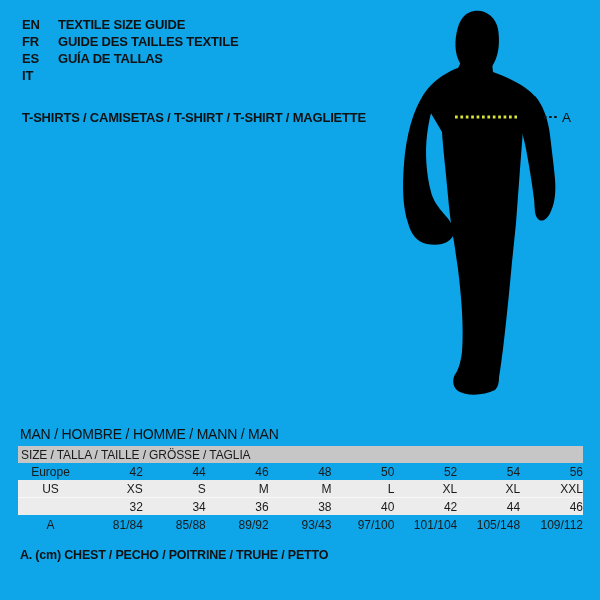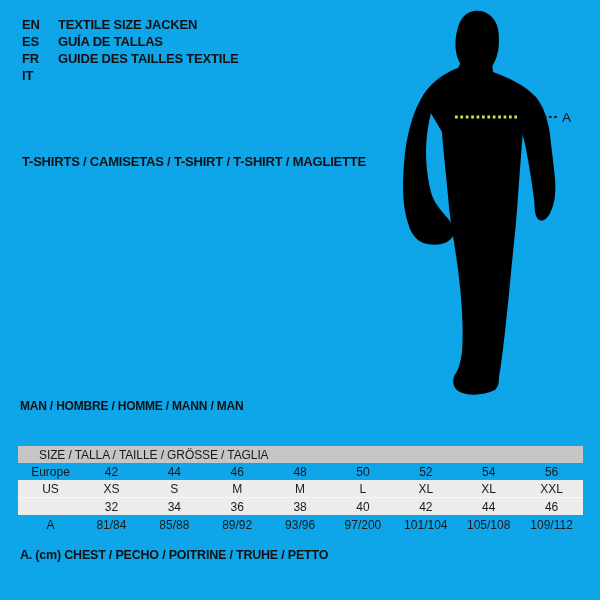--- a/index.html
+++ b/index.html
@@ -5,55 +5,55 @@
   html,body{margin:0;padding:0;background:#fff;}
   #canvas{
     position:relative;width:600px;height:600px;background:#0ea5e9;
     font-family:"Liberation Sans", sans-serif;color:#111;overflow:hidden;
   }
   
   .lang-block{position:absolute;left:22px;top:16px;}
   .lang-row{display:flex;line-height:17px;font-size:13px;font-weight:700;letter-spacing:-0.2px;white-space:nowrap;}
   .lang-code{width:36px;flex:0 0 36px;}
   
-  .cat-block{position:absolute;left:22px;top:109px;margin-top:44px;}
+  .cat-block{position:absolute;left:22px;top:109px;}
   .cat-line{line-height:17px;font-size:13px;font-weight:700;letter-spacing:-0.2px;white-space:nowrap;}
   
   .figure-wrap{position:absolute;left:396px;top:8px;width:180px;height:392px;}
   
-  .man-title{position:absolute;left:20px;top:399px;font-size:12px;font-weight:700;letter-spacing:-0.2px;white-space:nowrap;}
+  .man-title{position:absolute;left:20px;top:426px;font-size:14px;font-weight:400;letter-spacing:-0.2px;white-space:nowrap;}
   
   .size-table-wrap{position:absolute;left:18px;top:446px;width:565px;}
   table.size-table{width:565px;border-collapse:collapse;table-layout:fixed;font-size:12px;color:#1a1a1a;}
-  table.size-table td{padding:0;height:17px;vertical-align:middle;text-align:center;white-space:nowrap;}
+  table.size-table td{padding:0;height:17px;vertical-align:middle;text-align:right;white-space:nowrap;}
   table.size-table td.lbl{text-align:center;padding-left:3px;}
-  tr.thead td{background:#c6c6c6;text-align:left;padding-left:21px;letter-spacing:-0.1px;}
+  tr.thead td{background:#c6c6c6;text-align:left;padding-left:3px;letter-spacing:-0.1px;}
   tr.row-us td, tr.row-intl td{background:#ececec;margin-left:44px;}
   tr.row-us td{border-bottom:1px solid #f8f8f8;}
   tr.row-chest td{height:19px;}
   
   .footnote{position:absolute;left:20px;top:548px;font-size:12.5px;font-weight:700;letter-spacing:-0.2px;white-space:nowrap;}
 </style>
 </head>
 <body>
 
 <div id="canvas">
 
   <div class="lang-block">
     <div class="lang-row">
       <span class="lang-code">EN</span>
-      <span class="lang-label">TEXTILE SIZE JACKEN</span>
+      <span class="lang-label">TEXTILE SIZE GUIDE</span>
+    </div>
+    <div class="lang-row">
+      <span class="lang-code">FR</span>
+      <span class="lang-label">GUIDE DES TAILLES TEXTILE</span>
     </div>
     <div class="lang-row">
       <span class="lang-code">ES</span>
       <span class="lang-label">GUÍA DE TALLAS</span>
-    </div>
-    <div class="lang-row">
-      <span class="lang-code">FR</span>
-      <span class="lang-label">GUIDE DES TAILLES TEXTILE</span>
     </div>
     <div class="lang-row">
       <span class="lang-code">IT</span>
     </div>
   </div>
 
   <div class="cat-block">
     <div class="cat-line">T-SHIRTS / CAMISETAS / T-SHIRT / T-SHIRT / MAGLIETTE</div>
   </div>
 
@@ -126,24 +126,24 @@
         <td>40</td>
         <td>42</td>
         <td>44</td>
         <td>46</td>
       </tr>
       <tr class="row-chest">
         <td class="lbl">A</td>
         <td>81/84</td>
         <td>85/88</td>
         <td>89/92</td>
-        <td>93/96</td>
-        <td>97/200</td>
+        <td>93/43</td>
+        <td>97/100</td>
         <td>101/104</td>
-        <td>105/108</td>
+        <td>105/148</td>
         <td>109/112</td>
       </tr>
     </tbody>
       </table>
   </div>
 
   <div class="footnote">A. (cm) CHEST / PECHO / POITRINE / TRUHE / PETTO</div>
 
 </div>
 

